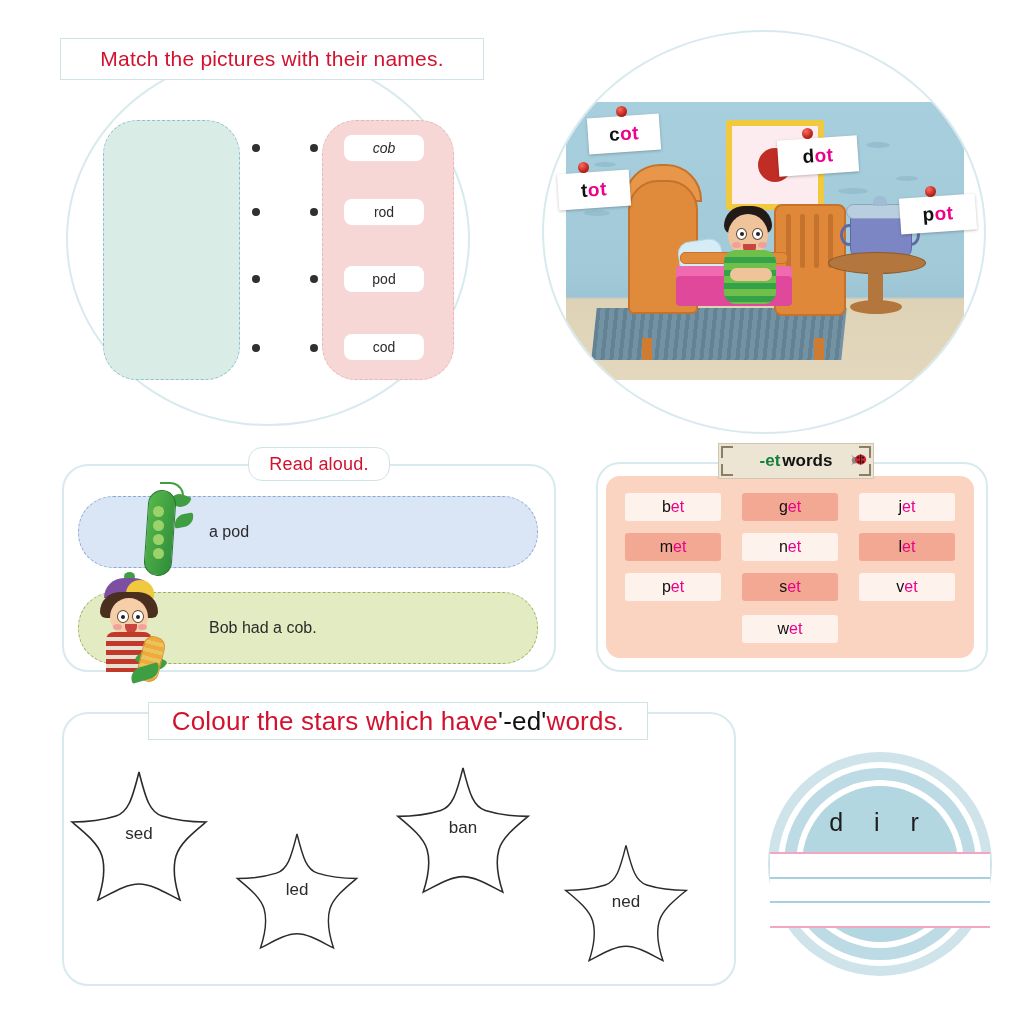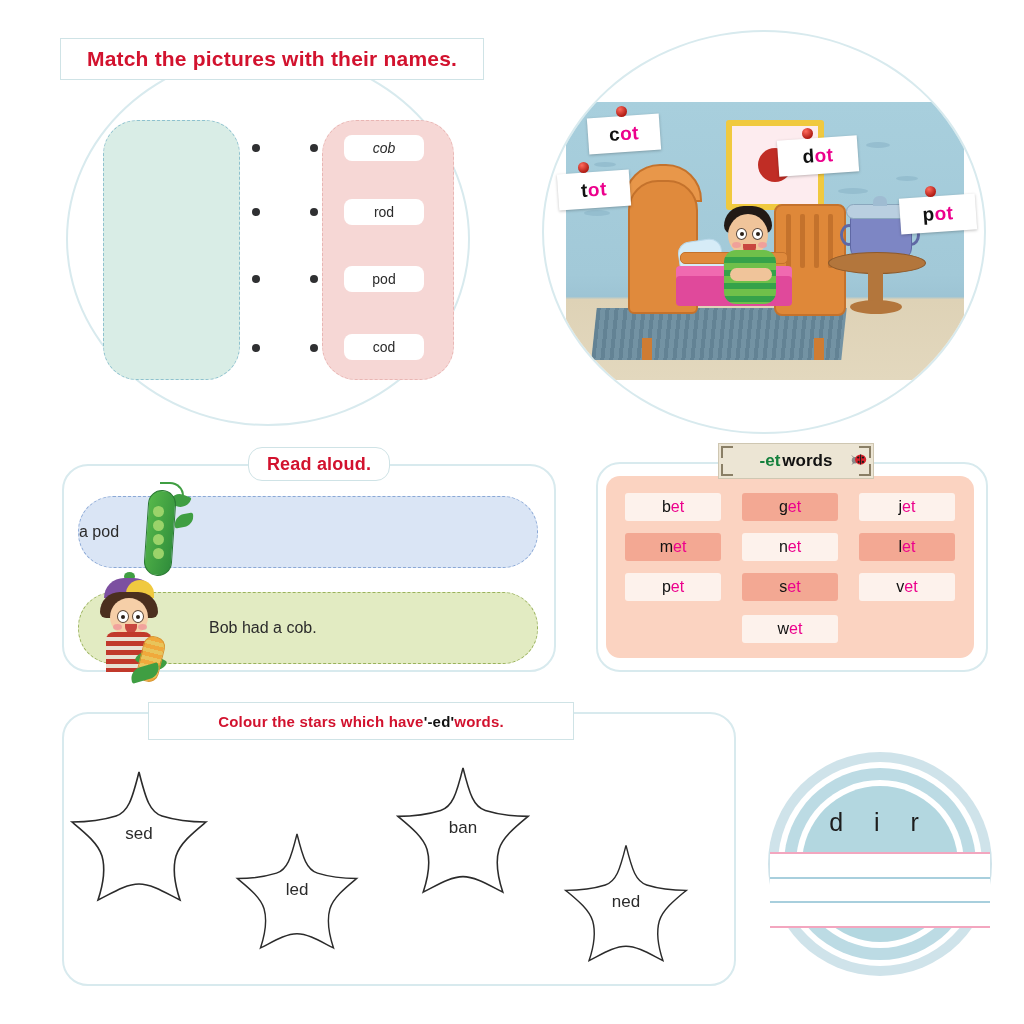--- a/index.html
+++ b/index.html
@@ -10,21 +10,21 @@
     overflow: hidden;
   }
   #page { position: relative; width: 1024px; height: 1024px; background:#fff; }
 
   
   .heading-box {
     position: absolute;
     background: #ffffff;
     border: 1.5px solid #cfe3e6;
     color: #d2122e;
-    font-weight: bold;
+    font-weight: normal;
     letter-spacing: .2px;
     display: flex; align-items: center; justify-content: center;
     text-align: center;
     z-index: 40;
     box-sizing: border-box;
   }
 
   
   #match-oval {
     position: absolute; left: 66px; top: 52px; width: 400px; height: 370px;
@@ -234,21 +234,21 @@
   }
   .et-cell.light { background:#fdf2ec; }
   .et-cell.dark  { background:#f3a893; }
   .et-cell .hl { color:#ec008c; }
 
   
   #stars-panel {
     position:absolute; left: 62px; top: 712px; width: 670px; height: 270px;
     border: 2px solid #d8eaee; border-radius: 26px; background:#fff; z-index: 5;
   }
-  #head-stars { left: 148px; top: 702px; width: 426px; height: 38px; font-size: 15px; }
+  #head-stars { left: 148px; top: 702px; width: 500px; height: 38px; font-size: 26px; }
   #head-stars .blk { color:#111; }
   .star-wrap { position:absolute; z-index: 14; }
   .star-label {
     position:absolute; width:100%; text-align:center;
     font-size: 17px; color:#2b2b2b;
   }
 
   
   #head-arrange {
     left: 778px; top: 690px; width: 208px; height: 56px;
@@ -441,21 +441,21 @@
   <div class="pin" style="left:925px; top:186px;"></div>
   <div class="label-card" style="left:900px; top:196px; width:76px; height:36px; transform: rotate(-4deg);">
     <span>p</span>
       <span class="hl">ot</span>
   </div>
 
   <div id="readaloud-panel"></div>
   <div class="heading-box" id="head-read">Read aloud.</div>
 
   <div class="ra-pill" style="left:78px; top:496px; width:458px; background:#dae5f5; border:1.6px dashed #8aa8d6;">
-    <span class="ra-text" style="">a pod</span>
+    <span class="ra-text" style="margin-left:130px;">a pod</span>
   </div>
   <div class="peapod" style="left:132px; top:484px; width:62px; height:96px;">
     <div class="pod-stem"></div>
     <div class="pod-leaf" style="left:38px; top:10px; transform:rotate(20deg);"></div>
     <div class="pod-leaf" style="left:42px; top:30px; transform:rotate(-10deg);"></div>
     <div class="pod-body"></div>
     <div class="pea" style="top:22px;"></div>
     <div class="pea" style="top:36px;"></div>
     <div class="pea" style="top:50px;"></div>
     <div class="pea" style="top:64px;"></div>

